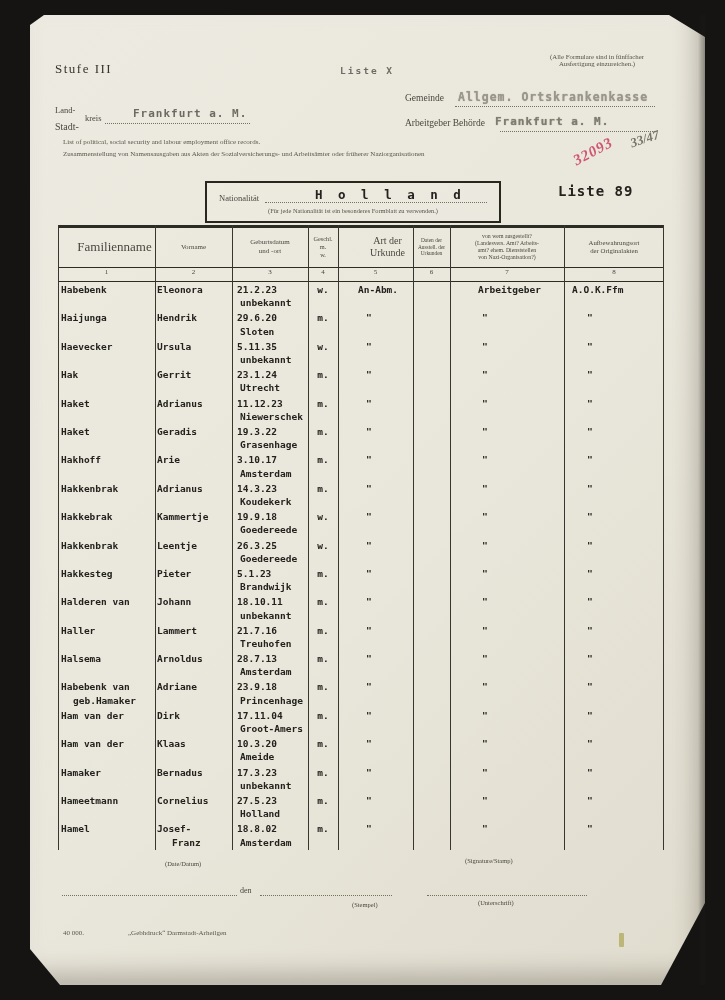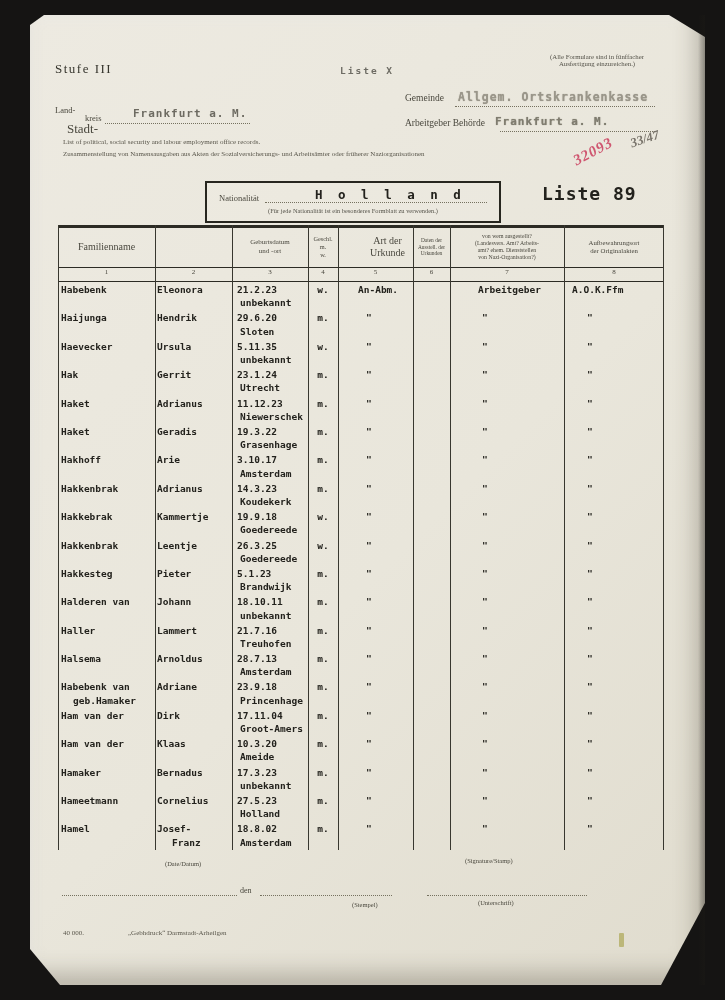--- a/index.html
+++ b/index.html
@@ -69,21 +69,21 @@
     <div class="cut cut-bl"></div>
     <div class="cut cut-br"></div>
     <div class="edge-r"></div>
 
     <div class="abs p" style="left:25px;top:46px;font-size:13px;font-weight:400;letter-spacing:1.5px;color:#36352d;">Stufe III</div>
     <div class="abs stamp stamp-liste" style="left:310px;top:50px;">Liste X</div>
     <div class="abs p" style="left:482px;top:38px;width:170px;font-size:6.8px;text-align:center;white-space:pre-line;color:#55534a;">(Alle Formulare sind in fünffacher
 Ausfertigung einzureichen.)</div>
 
     <div class="abs p" style="left:25px;top:90px;font-size:8.5px;">Land-</div>
-    <div class="abs p" style="left:25px;top:106px;font-size:13px;margin-left:12px;">Stadt-</div>
+    <div class="abs p" style="left:25px;top:106px;font-size:10px;">Stadt-</div>
     <div class="abs p" style="left:55px;top:98px;font-size:8.5px;">kreis</div>
     <div class="dot" style="left:75px;top:108px;width:145px;"></div>
     <div class="abs stamp stamp-kreis" style="left:103px;top:92px;">Frankfurt a. M.</div>
 
     <div class="abs p" style="left:375px;top:78px;font-size:9.5px;">Gemeinde</div>
     <div class="dot" style="left:425px;top:91px;width:200px;"></div>
     <div class="abs stamp stamp-gemeinde" style="left:428px;top:75px;">Allgem. Ortskrankenkasse</div>
 
     <div class="abs p" style="left:375px;top:103px;font-size:9.5px;">Arbeitgeber Behörde</div>
     <div class="dot" style="left:470px;top:116px;width:155px;"></div>
@@ -94,37 +94,38 @@
 
     <div class="abs red" style="left:542px;top:128px;font-size:15px;color:#cf5670;transform:rotate(-28deg);letter-spacing:1px;">32093</div>
     <div class="abs red" style="left:600px;top:116px;font-size:13px;color:#78736a;transform:rotate(-18deg);">33/47</div>
 
     <div class="natbox">
       <div class="abs p" style="left:12px;top:10px;font-size:8.5px;">Nationalität</div>
       <div class="dot" style="left:58px;top:19px;width:222px;"></div>
       <div class="abs t" style="left:108px;top:4px;font-size:12.5px;letter-spacing:4px;">H o l l a n d</div>
       <div class="abs p" style="left:0;top:24px;width:100%;text-align:center;font-size:6.4px;color:#55534a;">(Für jede Nationalität ist ein besonderes Formblatt zu verwenden.)</div>
     </div>
-    <div class="abs t" style="left:512px;top:168px;font-size:18px;letter-spacing:1px;">Liste 89</div>
+    <div class="abs t" style="left:528px;top:168px;font-size:14px;letter-spacing:1px;">Liste 89</div>
 
     <div class="tablebox">
       <div class="hline" style="top:0;height:2.5px;"></div>
       <div class="hline" style="top:42px;height:1px;"></div>
       <div class="hline" style="top:56px;height:1px;"></div>
       <div class="vline" style="left:0;"></div>
       <div class="vline" style="left:97px;"></div>
       <div class="vline" style="left:174px;"></div>
       <div class="vline" style="left:250px;"></div>
       <div class="vline" style="left:280px;"></div>
       <div class="vline" style="left:355px;"></div>
       <div class="vline" style="left:392px;"></div>
       <div class="vline" style="left:506px;"></div>
       <div class="vline" style="left:605px;"></div>
 
-      <div class="hcell" style="left:0;width:97px;font-size:10px;">Familienname</div>
+      <div class="hcell" style="left:0;width:97px;font-size:13px;padding-left:8px;">Familienname</div>
+      <div class="hcell" style="left:97px;width:77px;font-size:7px;">Vorname</div>
       <div class="hcell" style="left:174px;width:76px;font-size:7px;">Geburtsdatum
 und -ort</div>
       <div class="hcell" style="left:250px;width:30px;font-size:6.3px;">Geschl.
 m.
 w.</div>
       <div class="hcell" style="left:292px;width:75px;font-size:10px;">Art der
 Urkunde</div>
       <div class="hcell" style="left:355px;width:37px;font-size:5.4px;">Daten der
 Ausstell. der
 Urkunden</div>

